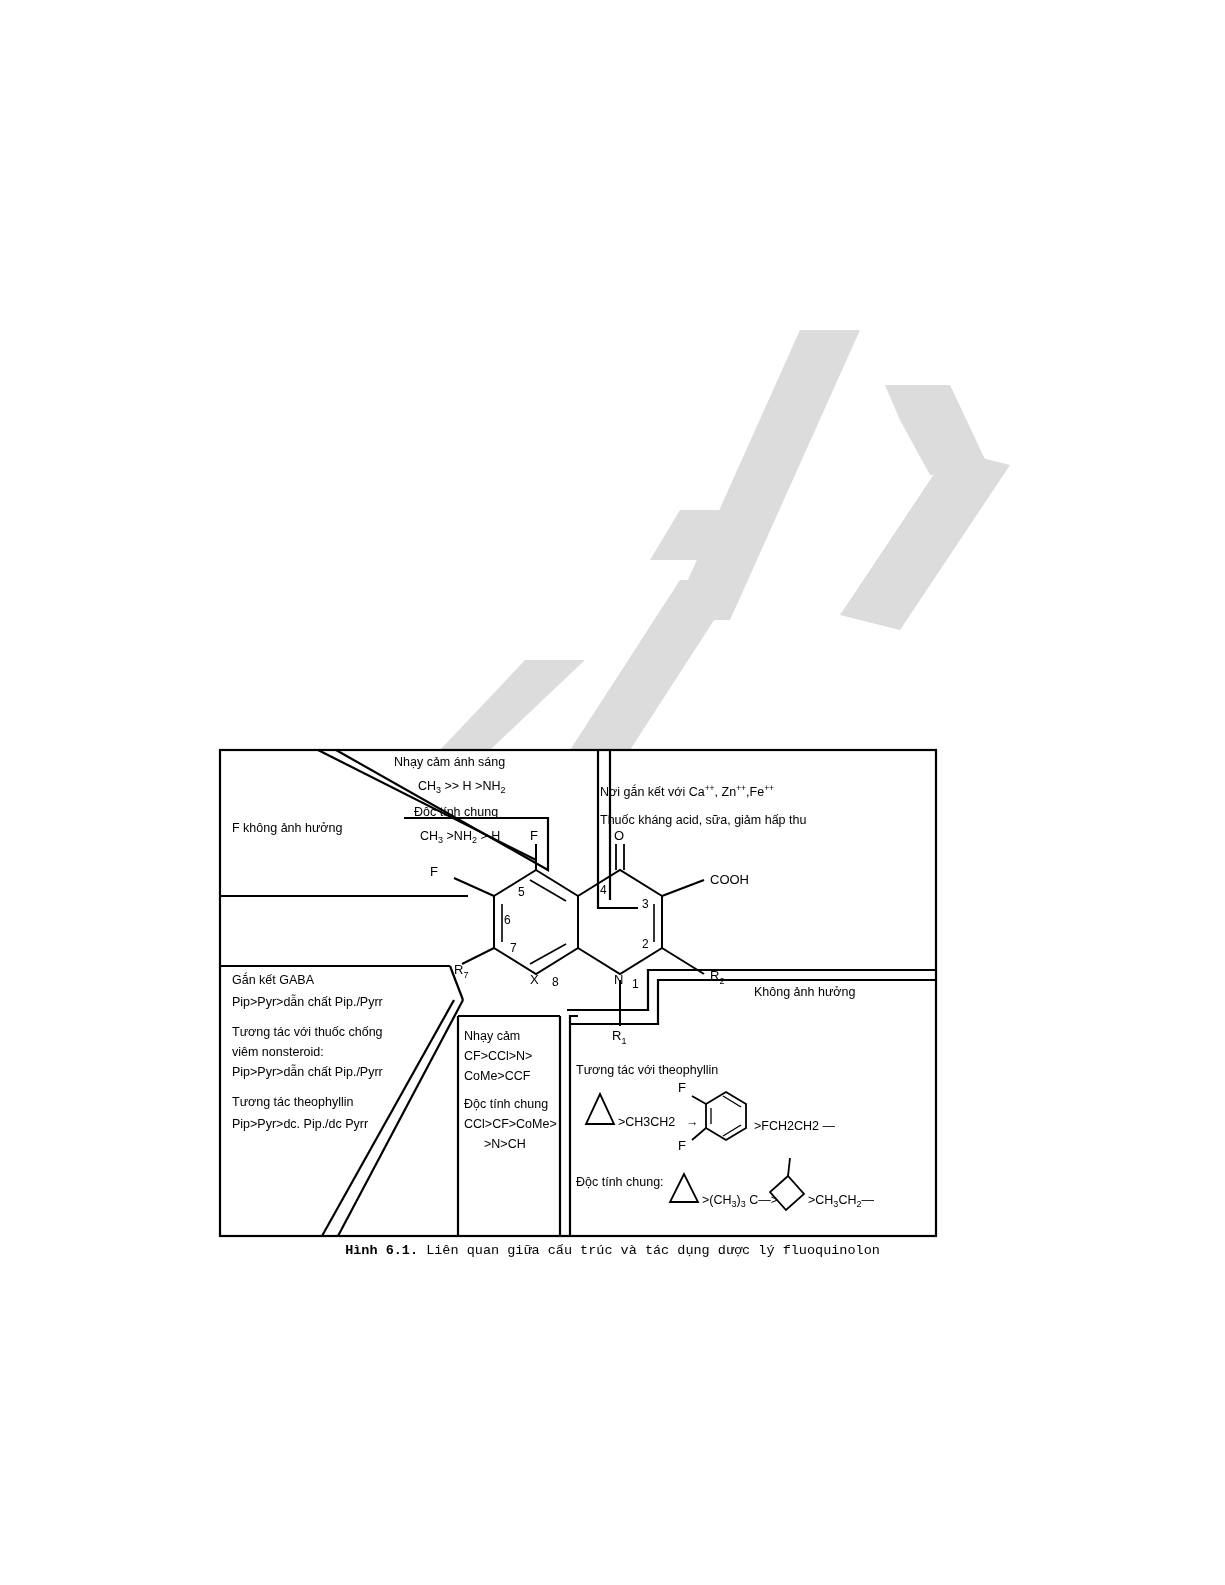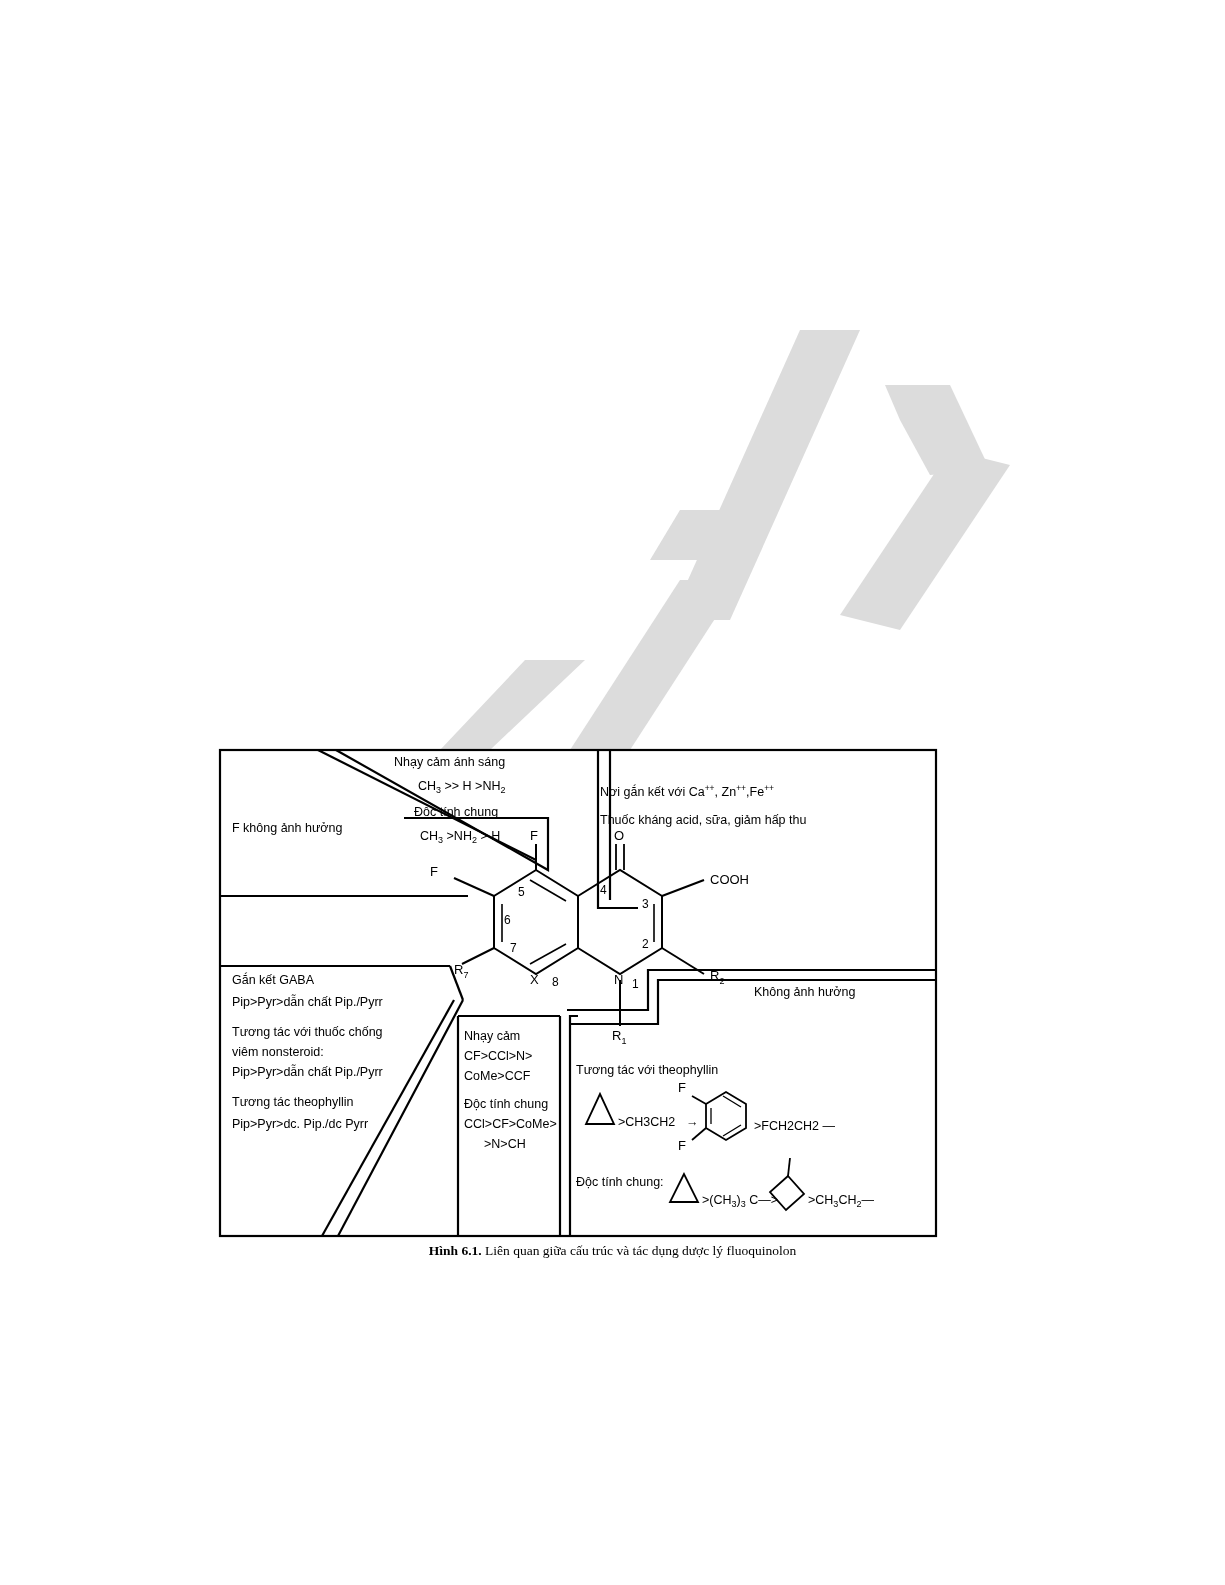--- a/index.html
+++ b/index.html
@@ -61,21 +61,21 @@
   }
   .sub {
     font-size: 9px;
   }
   #caption {
     position: absolute;
     left: 0;
     top: 1243px;
     width: 1225px;
     text-align: center;
-    font-family: Liberation Serif, serif;
+    font-family: Liberation Mono, monospace;
     font-size: 13.5px;
   }
   #caption b { font-weight: bold; }
 </style>
 </head>
 <body>
 
 <div id="page">
 
   <svg id="watermark" viewBox="0 0 620 420">

